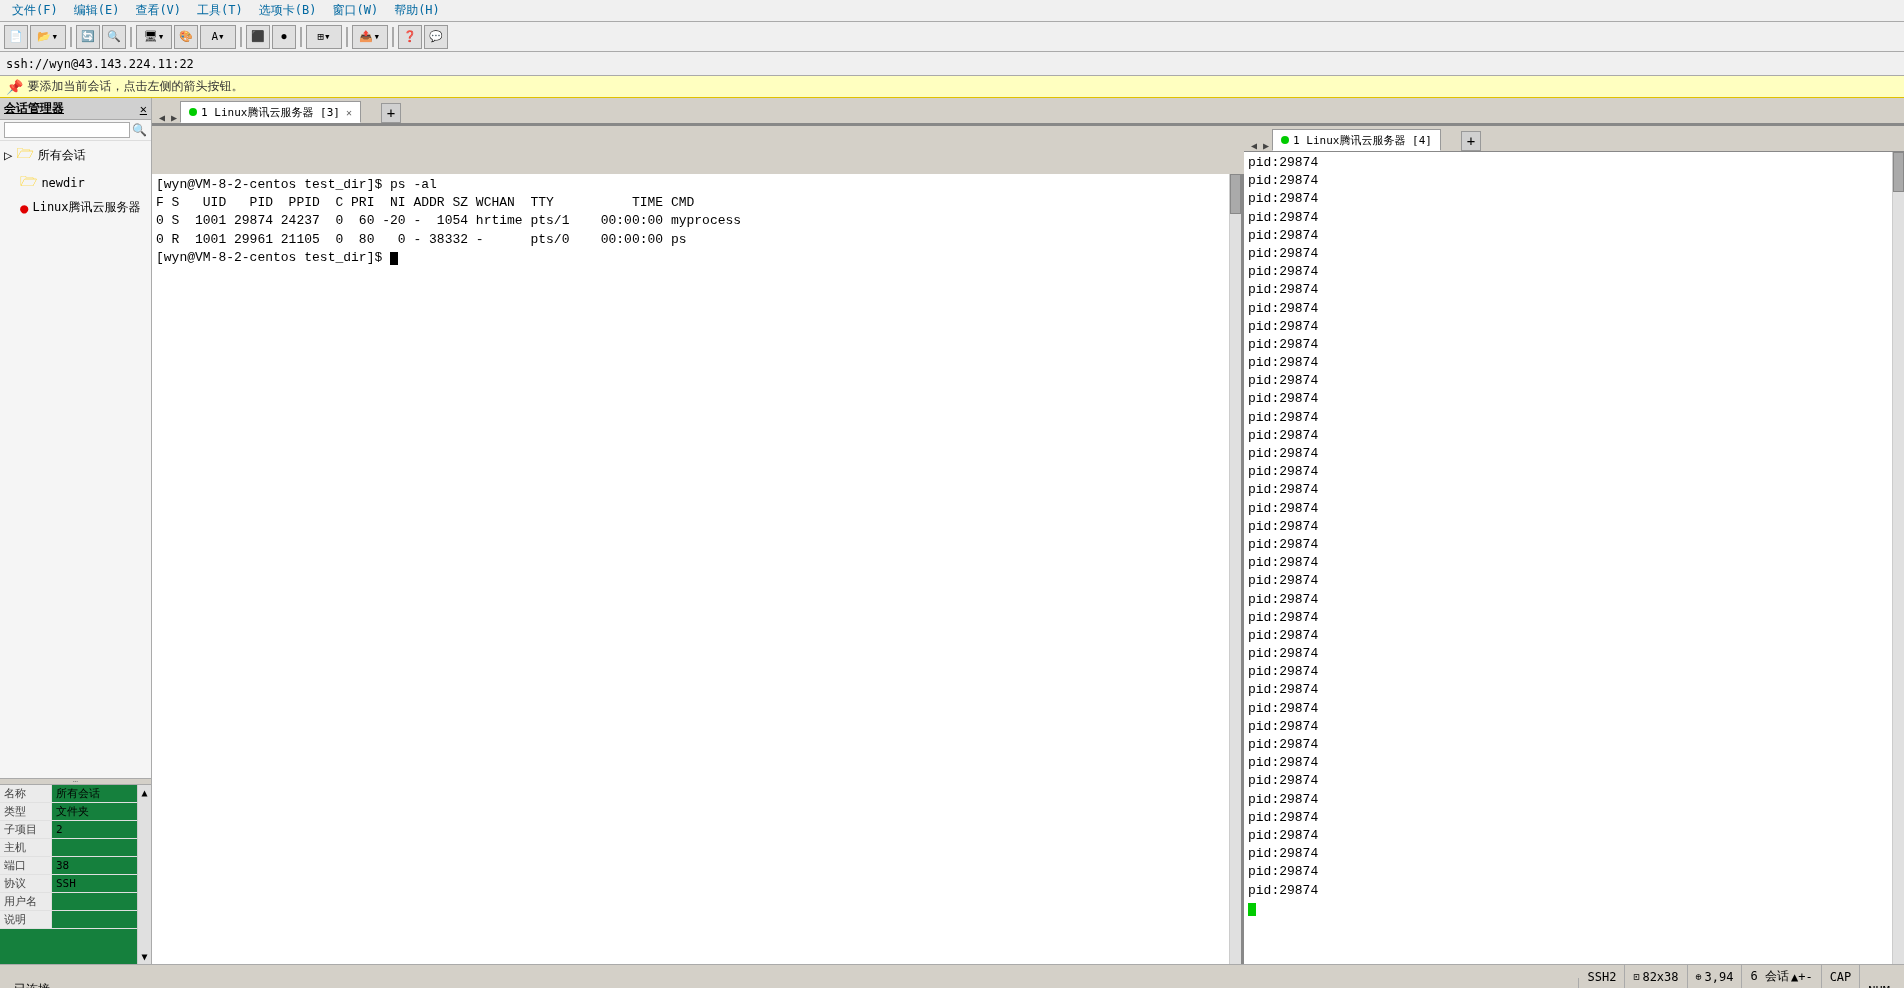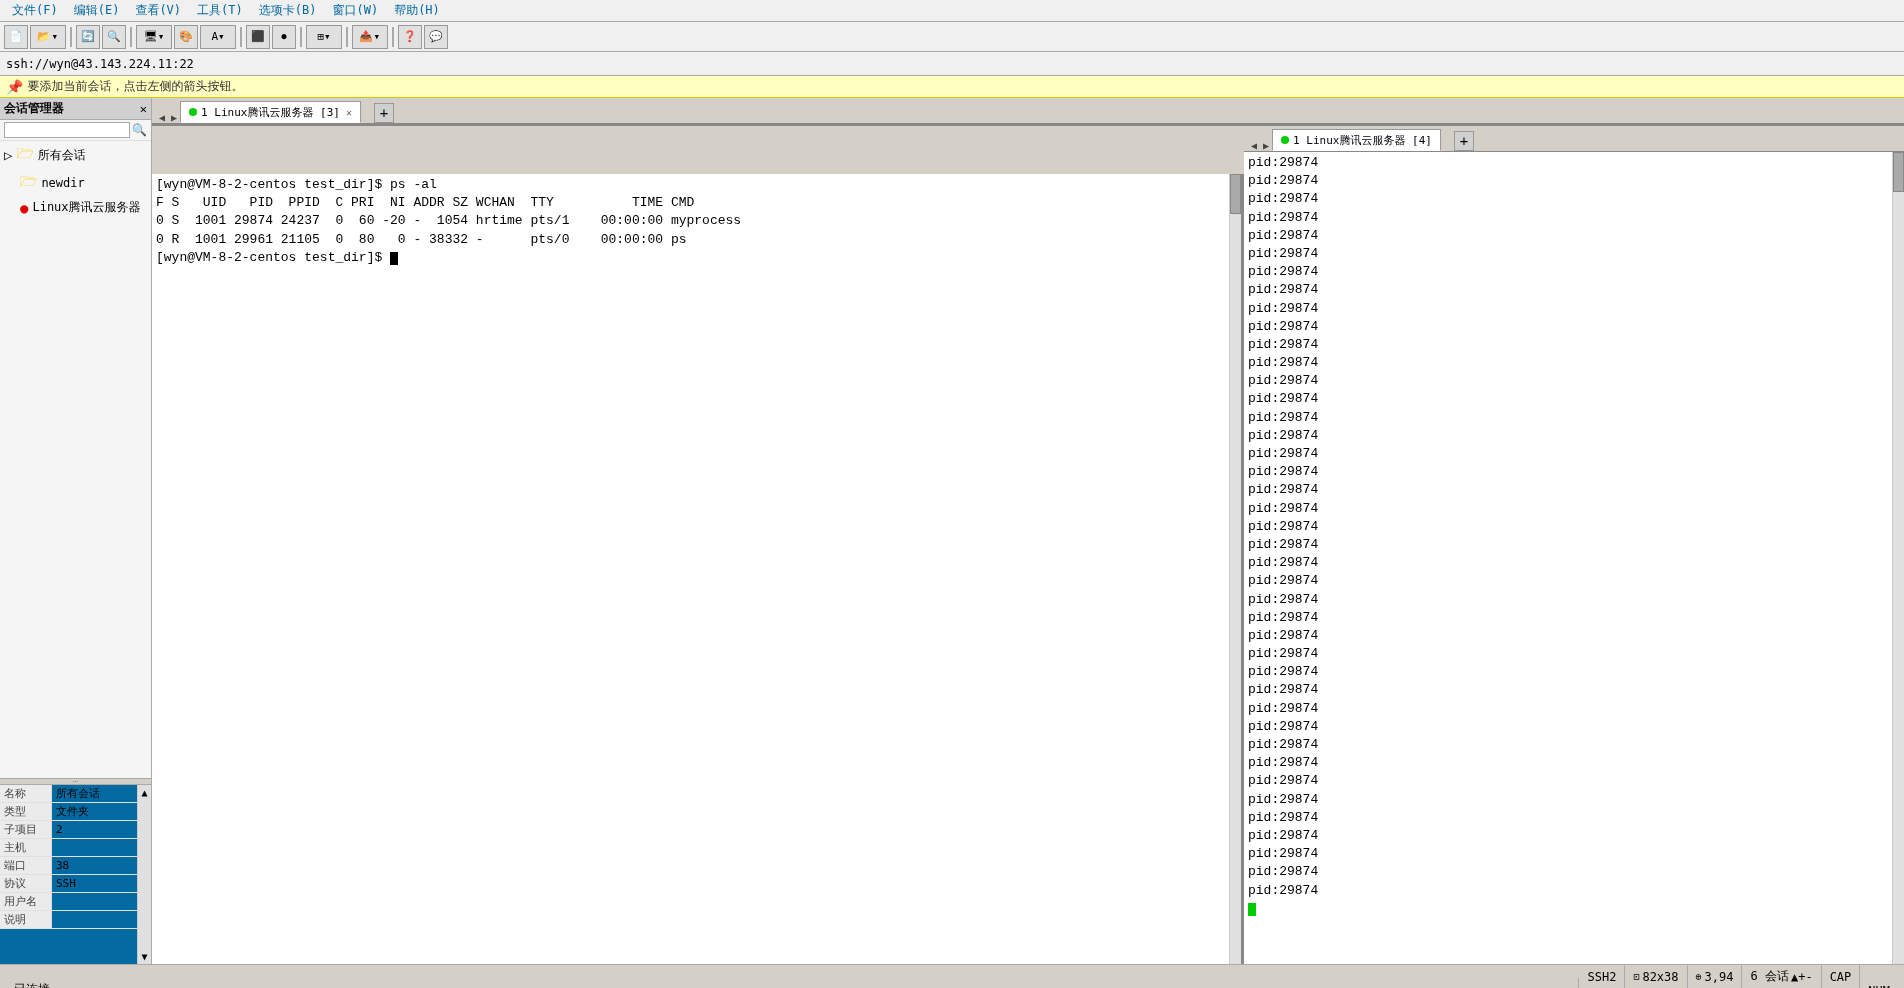--- a/index.html
+++ b/index.html
@@ -109,20 +109,21 @@
     }
     #sidebar-header {
       background: #d0d0d0;
       padding: 2px 4px;
       font-size: 12px;
       font-weight: bold;
       border-bottom: 1px solid #aaa;
       display: flex;
       align-items: center;
       justify-content: space-between;
+      text-decoration: underline;
     }
     #sidebar-search {
       padding: 2px 4px;
       display: flex;
       align-items: center;
       border-bottom: 1px solid #ddd;
     }
     #sidebar-search input {
       width: 100%;
       font-size: 11px;
@@ -142,21 +143,21 @@
       white-space: nowrap;
     }
     .tree-icon { margin-right: 4px; font-size: 14px; }
     .tree-folder { color: #ffcc00; }
     .tree-server { color: #e00000; }
 
     
     #properties {
       border-top: 1px solid #aaa;
       font-size: 11px;
-      background: #0369a1;
+      background: #15803d;
       height: 180px;
       overflow: hidden;
     }
     .prop-row {
       display: flex;
       border-bottom: 1px solid #e0e0e0;
       min-height: 18px;
       align-items: center;
     }
     .prop-key {
@@ -185,21 +186,21 @@
       padding: 2px 8px;
       background: #e8e8e8;
       border: 1px solid #999;
       border-bottom: none;
       font-size: 11px;
       cursor: pointer;
       display: flex;
       align-items: center;
       gap: 4px;
       white-space: nowrap;
-      margin-right: 11px;
+      margin-right: 18px;
     }
     .tab.active {
       background: #ffffff;
       border-bottom: 1px solid #fff;
       z-index: 2;
     }
     .tab-dot {
       width: 8px;
       height: 8px;
       border-radius: 50%;

